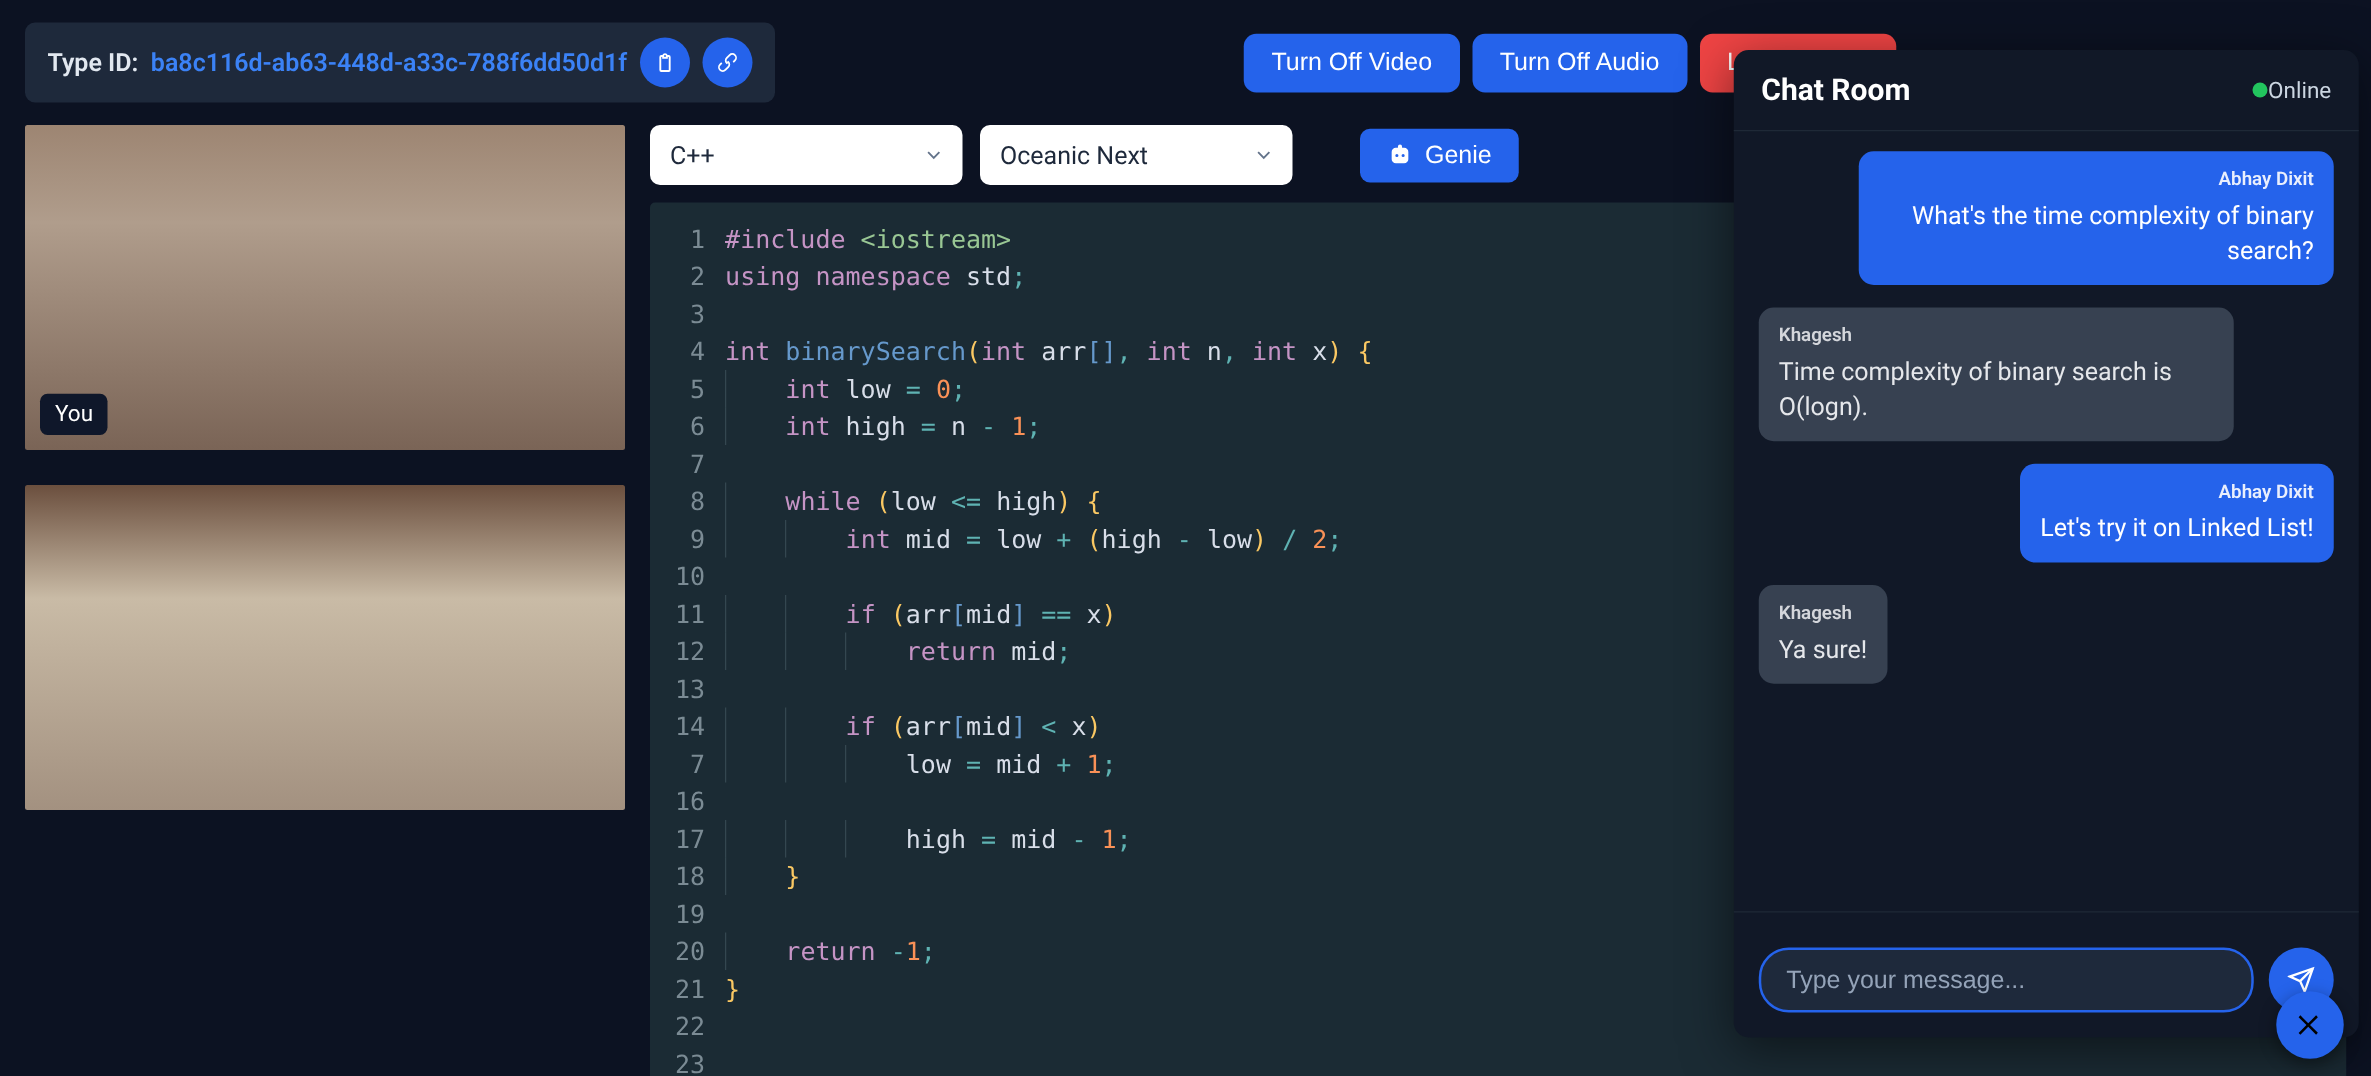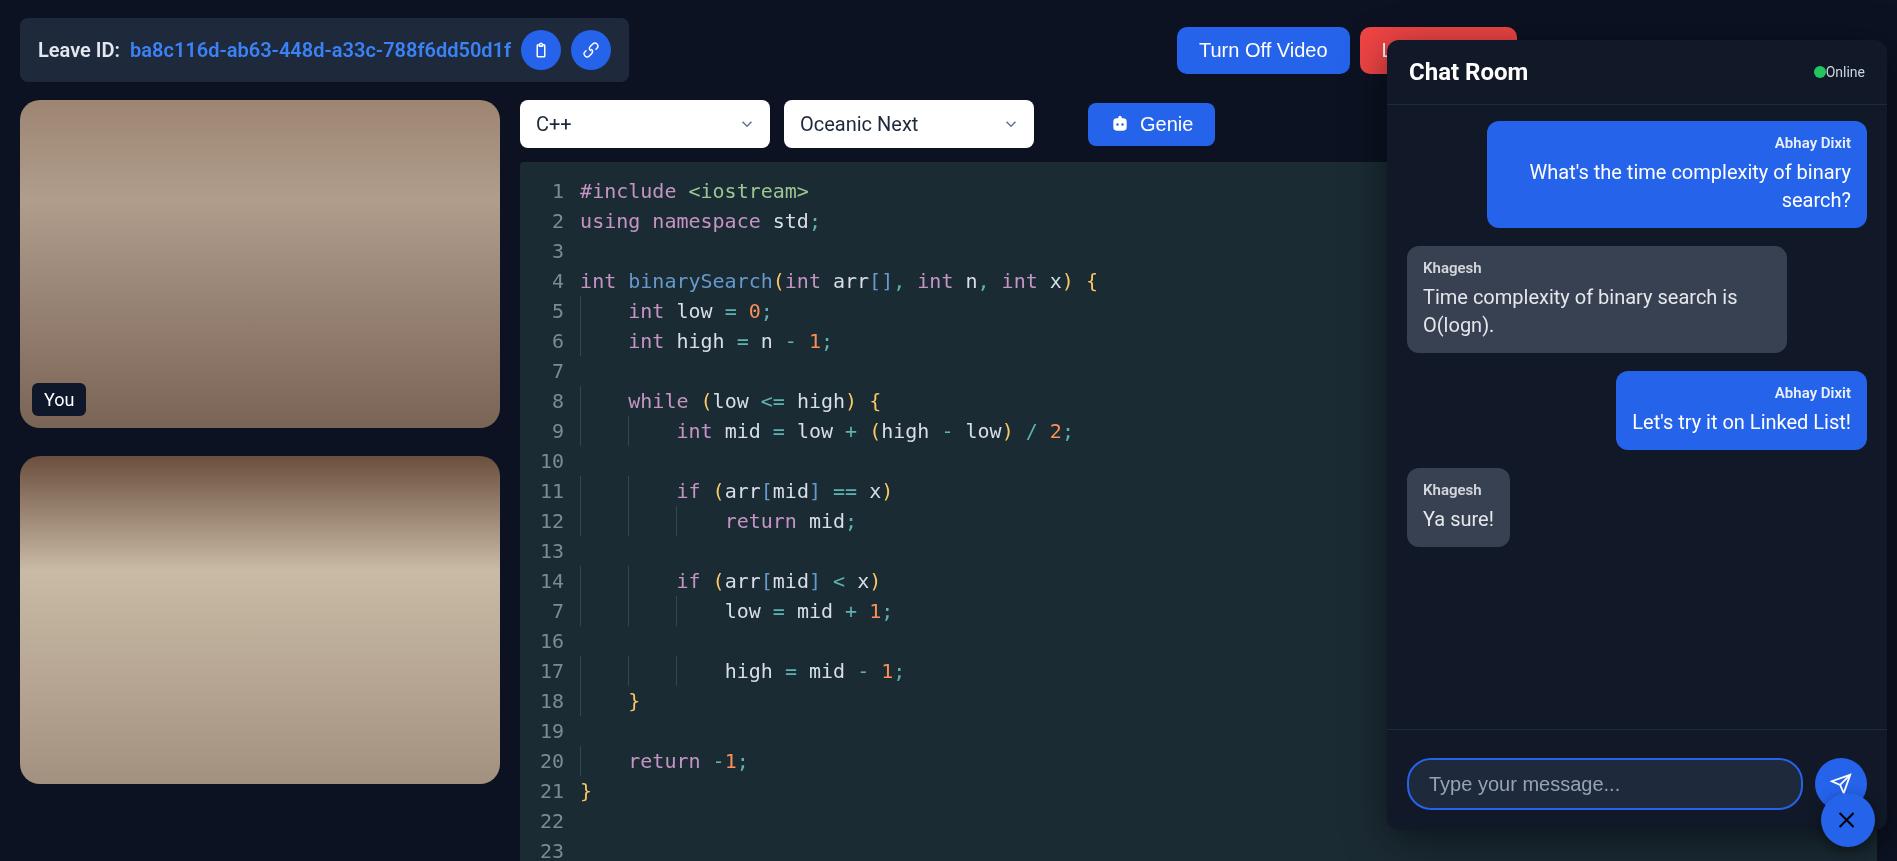--- a/index.html
+++ b/index.html
@@ -60,22 +60,22 @@
   }
   .videos {
     display: flex;
     flex-direction: column;
     gap: 28px;
     width: 480px;
   }
   .video-tile {
     position: relative;
     width: 480px;
-    height: 328px;
-    border-radius: 20px;
+    height: 260px;
+    border-radius: 2px;
     overflow: hidden;
   }
   .video-placeholder {
     width: 100%;
     height: 100%;
     background: linear-gradient(180deg, #9d8572 0%, #b09d8c 30%, #7a6456 100%);
   }
   .video-placeholder.two {
     background: linear-gradient(180deg, #6b4f3e 0%, #c9bba6 35%, #a39180 100%);
   }
@@ -189,21 +189,21 @@
   .chat-header {
     display: flex;
     align-items: center;
     justify-content: space-between;
     padding: 18px 22px;
     border-bottom: 1px solid #1f2937;
   }
   .chat-title { font-size: 24px; font-weight: 700; }
   .chat-status {
     display: flex; align-items: center; gap: 0;
-    font-size: 14px; color: #cbd5e1;
+    font-size: 18px; color: #cbd5e1;
   }
   .chat-status .dot {
     width: 12px; height: 12px; background: #22c55e; border-radius: 50%;
   }
   .chat-messages {
     flex: 1;
     overflow-y: auto;
     padding: 16px 20px;
     display: flex;
     flex-direction: column;
@@ -273,35 +273,36 @@
     cursor: pointer;
     box-shadow: 0 4px 14px rgba(0,0,0,0.4);
   }
   .fab-close svg { fill: #000; width: 24px; height: 24px; }
 </style>
 </head>
 <body>
 
 <div class="top-bar">
   <div class="room-id-box">
-    <span class="room-id-label">Leave ID:</span>
+    <span class="room-id-label">Type ID:</span>
     <span class="room-id-value">ba8c116d-ab63-448d-a33c-788f6dd50d1f</span>
     <div class="icon-btn-blue">
       <svg viewBox="0 0 24 24" width="18" height="18">
           <path d="M16 4h-1.2A3 3 0 0 0 12 2a3 3 0 0 0-2.8 2H8a2 2 0 0 0-2 2v14a2 2 0 0 0 2 2h8a2 2 0 0 0 2-2V6a2 2 0 0 0-2-2zm-4 0a1 1 0 1 1-1 1 1 1 0 0 1 1-1zm4 16H8V6h1v2h6V6h1z"></path>
         </svg>
     </div>
     <div class="icon-btn-blue">
       <svg viewBox="0 0 24 24" width="18" height="18">
           <path d="M10.59 13.41a1 1 0 0 0 1.41 0 1 1 0 0 0 0-1.41 3 3 0 0 1 0-4.24l3-3a3 3 0 1 1 4.24 4.24l-1.3 1.29a1 1 0 1 0 1.42 1.42l1.29-1.3a5 5 0 0 0-7.07-7.07l-3 3a5 5 0 0 0 0 7.07zM13.41 10.59a1 1 0 0 0-1.41 0 1 1 0 0 0 0 1.41 3 3 0 0 1 0 4.24l-3 3a3 3 0 1 1-4.24-4.24l1.3-1.29a1 1 0 1 0-1.42-1.42l-1.29 1.3a5 5 0 0 0 7.07 7.07l3-3a5 5 0 0 0 0-7.07z"></path>
         </svg>
     </div>
   </div>
   <div class="top-spacer"></div>
   <button class="btn btn-blue">Turn Off Video</button>
+  <button class="btn btn-blue">Turn Off Audio</button>
   <button class="btn btn-red">Leave Room</button>
   <button class="btn btn-blue" style="width:170px;visibility:hidden"></button>
   <button class="btn btn-blue" style="width:170px;visibility:hidden"></button>
 </div>
 
 <div class="main">
   <div class="videos">
     <div class="video-tile">
       <div class="video-placeholder"></div>
       <div class="video-badge">You</div>

